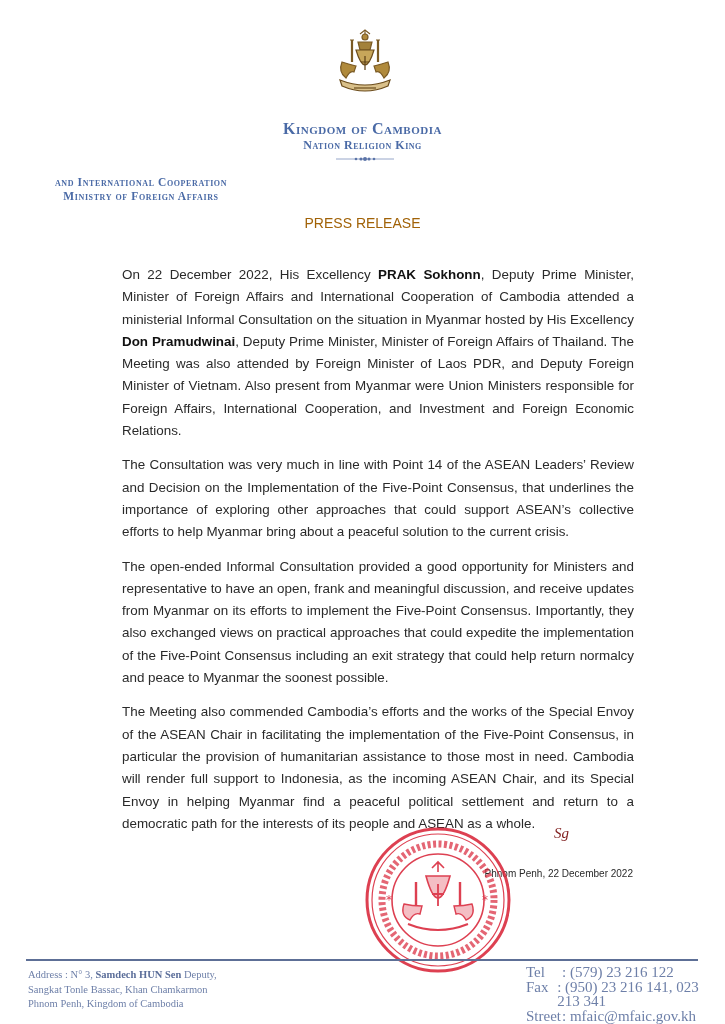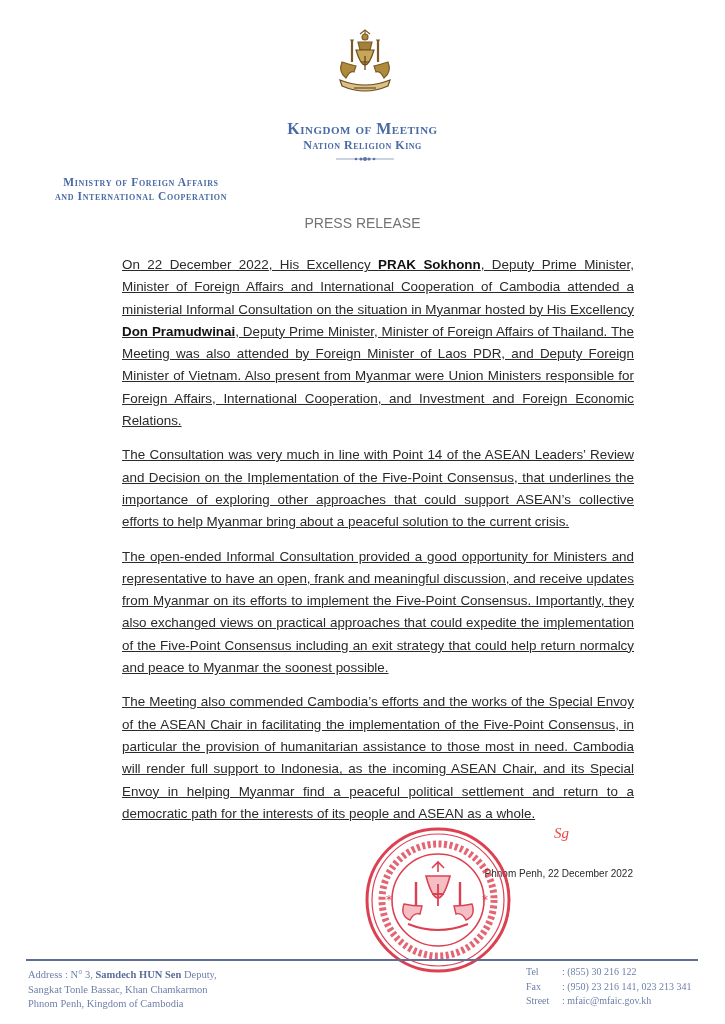--- a/index.html
+++ b/index.html
@@ -6,35 +6,35 @@
   body { width: 725px; height: 1024px; position: relative; overflow: hidden; font-family: "Liberation Sans", sans-serif; color: #222; }
 
   .emblem { position: absolute; left: 334px; top: 28px; width: 62px; height: 72px; }
   .kingdom { position: absolute; left: 0; width: 725px; text-align: center; top: 120px; font-family: "Liberation Serif", serif; font-weight: bold; color: #4a6aa6; letter-spacing: 0.5px; }
   .kingdom .l1 { font-size: 16px; font-variant: small-caps; }
   .kingdom .l2 { font-size: 12px; font-variant: small-caps; margin-top: 0px; }
   .ornament { position: absolute; left: 336px; top: 155px; width: 58px; height: 8px; }
 
   .ministry { position: absolute; left: 26px; top: 175px; width: 230px; text-align: center; font-family: "Liberation Serif", serif; font-weight: bold; color: #4a6aa6; font-size: 11.5px; font-variant: small-caps; letter-spacing: 0.6px; line-height: 14px; }
 
-  .press-title { position: absolute; left: 0; width: 725px; top: 215px; text-align: center; font-size: 14px; color: #737373; }
+  .press-title { position: absolute; left: 0; width: 725px; top: 215px; text-align: center; font-size: 14px; color: #a16207; }
 
   .body-text { position: absolute; left: 122px; width: 512px; top: 254px; font-size: 13.4px; line-height: 22.3px; text-align: justify; color: #2a2a2a; }
-  .body-text p { margin: 0 0 12px 0; text-decoration: underline; }
+  .body-text p { margin: 10px 0 12px 0; }
   .body-text b { font-weight: bold; color: #111; }
 
-  .signature { position: absolute; left: 554px; top: 825px; font-family: "Liberation Serif", serif; font-style: italic; color: #ef4444; font-size: 15px; }
+  .signature { position: absolute; left: 554px; top: 825px; font-family: "Liberation Serif", serif; font-style: italic; color: #7f1d1d; font-size: 15px; }
   .date-line { position: absolute; right: 92px; top: 868px; font-size: 10px; color: #2a2a2a; }
 
   .seal { position: absolute; left: 364px; top: 826px; width: 148px; height: 148px; opacity: 0.88; }
 
   .footer-rule { position: absolute; left: 26px; top: 959px; width: 672px; height: 2px; background: #5d6f96; }
   .footer-left { position: absolute; left: 28px; top: 968px; font-family: "Liberation Serif", serif; font-size: 10.5px; line-height: 14.5px; color: #6d7fa8; }
   .footer-left b { color: #5a6d99; margin-top: 24px; }
-  .footer-right { position: absolute; left: 526px; top: 965px; font-family: "Liberation Serif", serif; font-size: 10px; line-height: 14.5px; color: #6d7fa8; }
+  .footer-right { position: absolute; left: 526px; top: 965px; font-family: "Liberation Serif", serif; font-size: 15px; line-height: 14.5px; color: #6d7fa8; }
   .footer-right .row { display: flex; }
   .footer-right .k { width: 36px; display: inline-block; }
 </style>
 </head>
 <body>
 
 <svg class="emblem" viewBox="0 0 62 72">
   <g fill="none" stroke="#7a5a24" stroke-width="1.2">
     <path d="M31 2 L31 12"></path>
     <path d="M26 6 L31 2 L36 6"></path>
@@ -45,38 +45,38 @@
     <path d="M22 22 Q31 52 40 22 Z" fill="#c7a65a" stroke="#6b4c1c"></path>
     <path d="M31 28 L31 42 M27 34 L35 34" stroke="#5a3e14"></path>
     <path d="M8 34 Q4 44 12 50 Q16 42 20 44 L22 38 Q14 36 8 34 Z" fill="#b08a3c"></path>
     <path d="M54 34 Q58 44 50 50 Q46 42 42 44 L40 38 Q48 36 54 34 Z" fill="#b08a3c"></path>
     <path d="M6 52 Q31 62 56 52 L54 58 Q31 68 8 58 Z" fill="#d9c08a" stroke="#6b4c1c"></path>
     <path d="M20 60 L42 60" stroke="#6b4c1c"></path>
   </g>
 </svg>
 
 <div class="kingdom">
-  <div class="l1">Kingdom of Meeting</div>
+  <div class="l1">Kingdom of Cambodia</div>
   <div class="l2">Nation Religion King</div>
 </div>
 
 <svg class="ornament" viewBox="0 0 58 8">
   <line x1="0" y1="4" x2="58" y2="4" stroke="#7b8fbb" stroke-width="0.8"></line>
   <g fill="#5b74a8">
     <circle cx="20" cy="4" r="1.3"></circle>
       <circle cx="25" cy="4" r="1.6"></circle>
       <circle cx="29" cy="4" r="2"></circle>
       <circle cx="33" cy="4" r="1.6"></circle>
       <circle cx="38" cy="4" r="1.3"></circle>
   </g>
 </svg>
 
 <div class="ministry">
+  <div>and International Cooperation</div>
   <div>Ministry of Foreign Affairs</div>
-  <div>and International Cooperation</div>
 </div>
 
 <div class="press-title">PRESS RELEASE</div>
 
 <div class="body-text">
   <p><span>On 22 December 2022, His Excellency </span><b>PRAK Sokhonn</b><span>, Deputy Prime Minister, Minister of Foreign Affairs and International Cooperation of Cambodia attended a ministerial Informal Consultation on the situation in Myanmar hosted by His Excellency </span><b>Don Pramudwinai</b><span>, Deputy Prime Minister, Minister of Foreign Affairs of Thailand. The Meeting was also attended by Foreign Minister of Laos PDR, and Deputy Foreign Minister of Vietnam. Also present from Myanmar were Union Ministers responsible for Foreign Affairs, International Cooperation, and Investment and Foreign Economic Relations.</span></p>
   <p>The Consultation was very much in line with Point 14 of the ASEAN Leaders’ Review and Decision on the Implementation of the Five-Point Consensus, that underlines the importance of exploring other approaches that could support ASEAN’s collective efforts to help Myanmar bring about a peaceful solution to the current crisis.</p>
   <p>The open-ended Informal Consultation provided a good opportunity for Ministers and representative to have an open, frank and meaningful discussion, and receive updates from Myanmar on its efforts to implement the Five-Point Consensus. Importantly, they also exchanged views on practical approaches that could expedite the implementation of the Five-Point Consensus including an exit strategy that could help return normalcy and peace to Myanmar the soonest possible.</p>
   <p>The Meeting also commended Cambodia’s efforts and the works of the Special Envoy of the ASEAN Chair in facilitating the implementation of the Five-Point Consensus, in particular the provision of humanitarian assistance to those most in need. Cambodia will render full support to Indonesia, as the incoming ASEAN Chair, and its Special Envoy in helping Myanmar find a peaceful political settlement and return to a democratic path for the interests of its people and ASEAN as a whole.</p>
 </div>
@@ -106,21 +106,21 @@
 
 <div class="footer-left">
   <div><span>Address : N° 3, </span><b>Samdech HUN Sen</b><span> Deputy,</span></div>
   <div>Sangkat Tonle Bassac, Khan Chamkarmon</div>
   <div>Phnom Penh, Kingdom of Cambodia</div>
 </div>
 
 <div class="footer-right">
   <div class="row">
       <span class="k">Tel</span>
-      <span>: (855) 30 216 122</span>
+      <span>: (579) 23 216 122</span>
     </div>
   <div class="row">
       <span class="k">Fax</span>
       <span>: (950) 23 216 141, 023 213 341</span>
     </div>
   <div class="row">
       <span class="k">Street</span>
       <span>: mfaic@mfaic.gov.kh</span>
     </div>
 </div>

